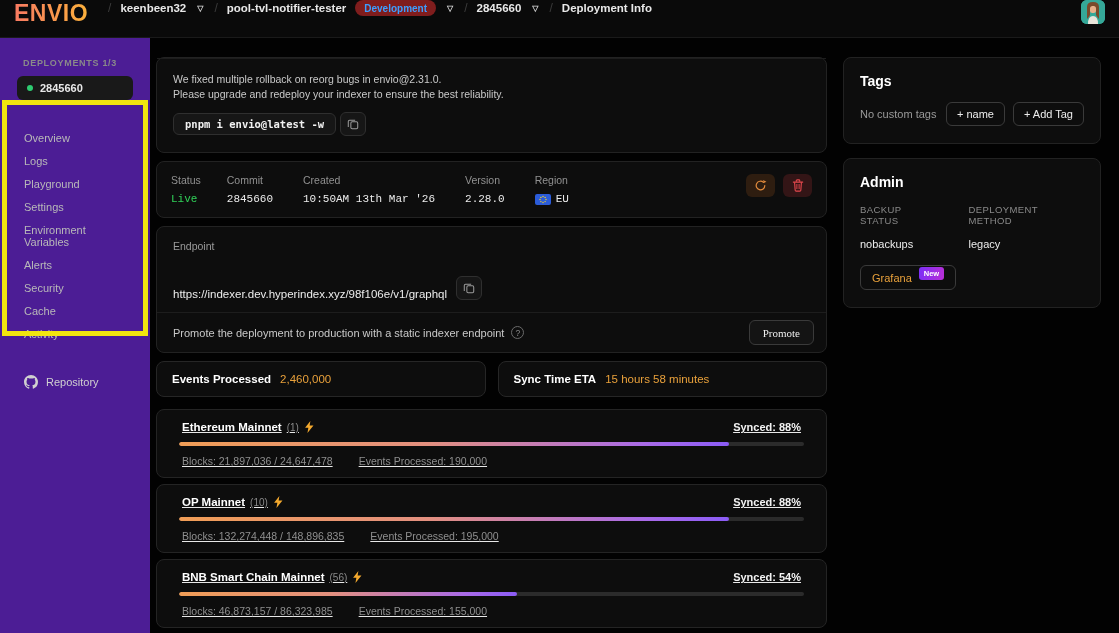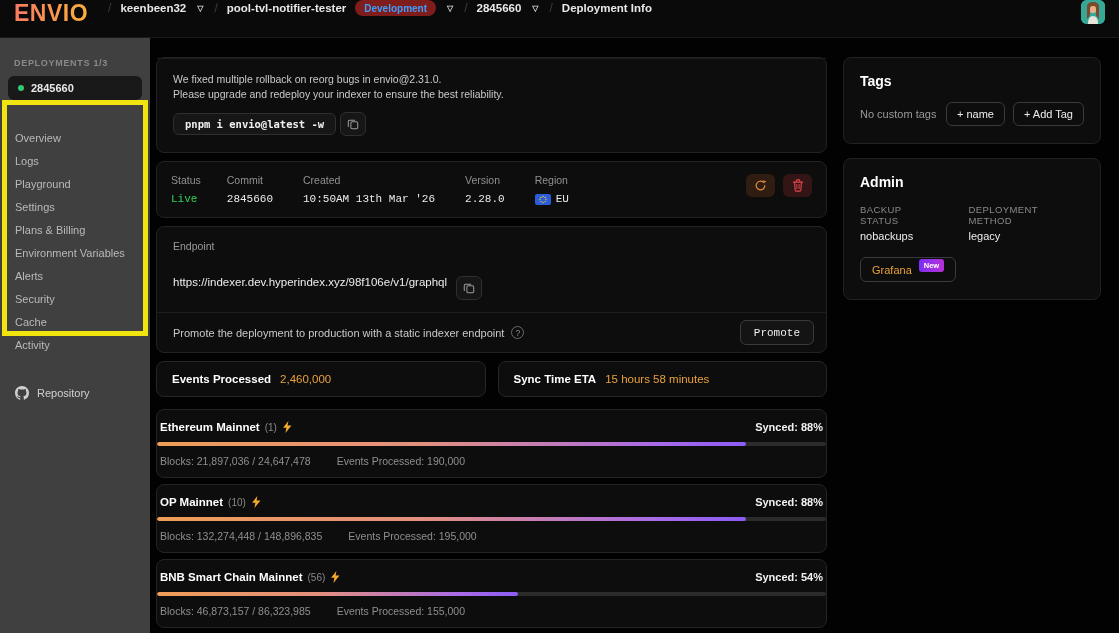--- a/index.html
+++ b/index.html
@@ -15,21 +15,21 @@
     -webkit-background-clip:text; background-clip:text; color:transparent; }
   .crumbs { display:flex; align-items:center; gap:9px; margin-left:20px; font-size:11.5px; font-weight:600; }
   .crumb-sep { color:#3d3d3d; font-weight:400; font-size:12px; }
   .chev { font-size:8px; color:#d8d8d8; padding:0 2px; cursor:pointer; }
   .env-badge { background:#7f1d1d; color:#3e9eff; font-size:10px; font-weight:600;
     padding:2.5px 9px; border-radius:10px; }
   .avatar { margin-left:auto; width:24px; height:24px; border-radius:6px; overflow:hidden;
     background:#35a898; cursor:pointer; flex:none; }
 
   
-  .sidebar { position:absolute; left:0; top:38px; bottom:0; width:150px; background:#404040; padding:12px 8px; }
+  .sidebar { position:absolute; left:0; top:38px; bottom:0; width:150px; background:#4c1d95; padding:12px 17px; }
   .dep-label { font-size:9px; font-weight:700; letter-spacing:.7px; color:#8a8a8a; margin:8px 6px 8px; }
   .dep-pill { background:#191919; border-radius:6px; padding:6px 10px; display:flex; align-items:center;
     gap:7px; font-size:11px; font-weight:600; cursor:pointer; }
   .dot { width:6px; height:6px; border-radius:50%; background:#2ecc71; flex:none; }
   .nav { margin-top:26px; }
   .nav-item { font-size:11px; color:#b9b9b9; padding:5.5px 7px; cursor:pointer; }
   .repo { display:flex; align-items:center; gap:8px; font-size:11px; color:#d0d0d0; margin:30px 7px 0; cursor:pointer; }
   .yellow-box { position:absolute; left:2px; top:100px; width:146px; height:236px;
     border:5px solid #f2e50f; pointer-events:none; z-index:50; }
 
@@ -59,58 +59,58 @@
   .sq-btn { width:29px; height:23px; border:none; border-radius:6px; display:flex; align-items:center;
     justify-content:center; cursor:pointer; }
   .refresh-btn { background:#2e1d10; margin-right:8px; }
   .delete-btn { background:#331516; }
   .actions { margin-left:auto; display:flex; }
 
   
   .endpoint-card { margin-bottom:8px; }
   .ep-top { padding:13px 16px 12px; }
   .ep-label { font-size:10.5px; color:#9a9a9a; margin-bottom:9px; }
-  .ep-row { display:flex; align-items:flex-start; gap:9px;margin-top:24px; }
+  .ep-row { display:flex; align-items:flex-end; gap:9px;margin-top:24px; }
   .ep-url { font-size:11.5px; color:#ececec; }
   .ep-footer { border-top:1px solid #1d1d1d; padding:7px 12px 7px 16px; display:flex; align-items:center; }
   .promote-text { font-size:11px; color:#c9c9c9; }
   .help { display:inline-flex; width:13px; height:13px; border:1px solid #6a6a6a; color:#8a8a8a;
     border-radius:50%; font-size:8.5px; align-items:center; justify-content:center; margin-left:7px; }
   .promote-btn { margin-left:auto; background:#141414; border:1px solid #3a3a3a; border-radius:6px;
-    color:#ededed; font-size:11px; padding:5.5px 13px; cursor:pointer; font-family:Liberation Mono, monospace; }
+    color:#ededed; font-size:11px; padding:5.5px 13px; cursor:pointer; font-family:Liberation Serif, serif; }
 
   
   .stats { display:flex; gap:12px; margin-bottom:12px; }
   .stat-card { flex:1; padding:11px 15px; display:flex; align-items:center; gap:9px; border-color:#262626; }
   .stat-label { font-size:11.5px; font-weight:700; color:#fff; }
   .stat-value { font-size:11.5px; color:#e9a13b; }
 
   
-  .chain-card { padding:11px 0 10px; margin-bottom:6px; border-color:#242424; }
+  .chain-card { padding:11px 22px 10px; margin-bottom:6px; border-color:#242424;text-decoration:underline; }
   .chain-head { display:flex; align-items:center; margin-bottom:9px; padding:0 3px; }
   .chain-name { font-size:11.5px; font-weight:700; color:#fff; }
   .chain-id { font-size:10px; color:#8a8a8a; margin-left:5px; }
   .bolt { margin-left:5px; display:flex; }
   .synced { margin-left:auto; font-size:11px; font-weight:700; color:#f2f2f2; }
   .track { height:4px; border-radius:2px; background:#2b2b2b; overflow:hidden; }
   .fill { height:100%; border-radius:2px;
     background:linear-gradient(90deg,#f09d56 0%,#e3907f 45%,#a86ae8 85%,#8b5cf6 100%); }
   .chain-foot { display:flex; gap:26px; margin-top:9px; padding:0 3px; font-size:10.5px; color:#8f8f8f; }
 
   
   .tags-card { padding:15px 16px 17px; margin-bottom:14px; }
   .panel-title { font-size:14px; font-weight:700; color:#fff; }
   .tags-row { display:flex; align-items:center; margin-top:13px; }
   .tags-empty { font-size:11px; color:#9a9a9a; }
   .tag-btn { background:transparent; border:1px solid #3a3a3a; border-radius:6px; color:#ededed;
     font-size:11px; padding:5px 10px; cursor:pointer; font-family:inherit; }
   .tags-btns { margin-left:auto; display:flex; gap:8px; }
   .admin-card { padding:15px 16px 17px; }
   .admin-grid { display:flex; gap:26px; margin-top:14px; }
-  .a-label { font-size:9.5px; letter-spacing:.4px; color:#8a8a8a; margin-bottom:4px; }
+  .a-label { font-size:9.5px; letter-spacing:.4px; color:#8a8a8a; margin-bottom:12px; }
   .a-value { font-size:11px; color:#ececec; }
   .grafana-btn { display:inline-flex; align-items:center; margin-top:15px; background:transparent;
     border:1px solid #3a3a3a; border-radius:6px; padding:5px 11px; cursor:pointer; font-family:inherit; }
   .grafana-label { color:#e9a13b; font-size:11px; }
   .new-badge { margin-left:7px; transform:translateY(-4px); background:linear-gradient(100deg,#7b2ff7,#b92fd6);
     color:#fff; font-size:7.5px; font-weight:700; padding:2px 5px; border-radius:3px; }
   svg { display:block; }
 </style>
 </head>
 <body>
@@ -147,21 +147,20 @@
     <div class="dep-label">DEPLOYMENTS 1/3</div>
     <div class="dep-pill">
       <span class="dot"></span>
       <span>2845660</span>
     </div>
     <div class="nav">
       <div class="nav-item">Overview</div>
       <div class="nav-item">Logs</div>
       <div class="nav-item">Playground</div>
       <div class="nav-item">Settings</div>
-      <div class="nav-item">Plans &amp; Billing</div>
       <div class="nav-item">Environment Variables</div>
       <div class="nav-item">Alerts</div>
       <div class="nav-item">Security</div>
       <div class="nav-item">Cache</div>
       <div class="nav-item">Activity</div>
     </div>
     <div class="repo">
       <svg width="14" height="14" viewBox="0 0 24 24">
         <path fill="#d0d0d0" d="M12 0C5.37 0 0 5.37 0 12c0 5.3 3.44 9.8 8.2 11.38.6.11.82-.26.82-.58v-2.03c-3.34.73-4.04-1.6-4.04-1.6-.55-1.4-1.33-1.77-1.33-1.77-1.09-.74.08-.73.08-.73 1.2.09 1.84 1.24 1.84 1.24 1.07 1.83 2.8 1.3 3.49 1 .1-.78.42-1.3.76-1.6-2.66-.3-5.47-1.33-5.47-5.93 0-1.31.47-2.38 1.24-3.22-.13-.3-.54-1.52.12-3.18 0 0 1-.32 3.3 1.23a11.5 11.5 0 0 1 6 0c2.28-1.55 3.29-1.23 3.29-1.23.66 1.66.24 2.88.12 3.18.77.84 1.23 1.91 1.23 3.22 0 4.61-2.8 5.63-5.48 5.92.43.37.81 1.1.81 2.22v3.29c0 .32.22.7.83.58A12 12 0 0 0 24 12c0-6.63-5.37-12-12-12z"></path>
       </svg>

